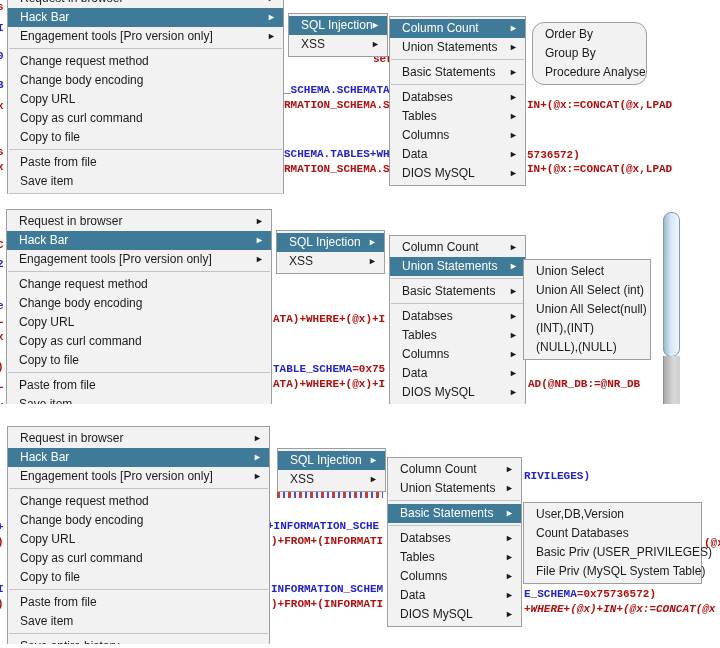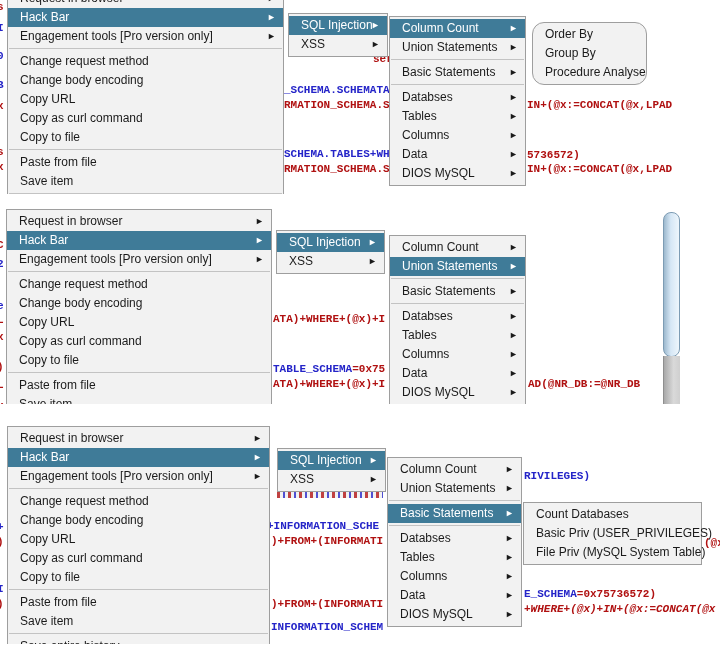--- a/index.html
+++ b/index.html
@@ -268,35 +268,58 @@
         </div>
         <div class="mi">
           <span class="lbl">Data</span>
           <span class="arr">►</span>
         </div>
         <div class="mi">
           <span class="lbl">DIOS MySQL</span>
           <span class="arr">►</span>
         </div>
       </div>
+    <div class="menu" style="left:523px;top:50px;width:128px;">
+
+    <div class="mi noarr">
+          <span class="lbl">Union Select</span>
+          
+        </div>
+        <div class="mi noarr">
+          <span class="lbl">Union All Select (int)</span>
+          
+        </div>
+        <div class="mi noarr">
+          <span class="lbl">Union All Select(null)</span>
+          
+        </div>
+        <div class="mi noarr">
+          <span class="lbl">(INT),(INT)</span>
+          
+        </div>
+        <div class="mi noarr">
+          <span class="lbl">(NULL),(NULL)</span>
+          
+        </div>
+      </div>
   </div>
 
   <div class="sec" style="top:425px;height:219px;">
     <div>
 
     <div class="code" style="left: -3px; top: 96px;"><span class="parts"><span class="c-blue">+</span></span></div>
         <div class="code" style="left: -3px; top: 111px;"><span class="parts"><span class="c-red">)</span></span></div>
         <div class="code" style="left: -3px; top: 158px;"><span class="parts"><span class="c-blue">I</span></span></div>
         <div class="code" style="left: -3px; top: 173px;"><span class="parts"><span class="c-red">)</span></span></div>
         <div class="code" style="left: 524px; top: 45px;"><span class="parts"><span class="c-blue">RIVILEGES)</span></span></div>
         <div class="code rule" style="left: 277px; top: 67px; width: 106px;"><span class="parts"></span></div>
         <div class="code" style="left: 267px; top: 95px;"><span class="parts"><span class="c-blue">+INFORMATION_SCHE</span></span></div>
         <div class="code" style="left: 271px; top: 110px;"><span class="parts"><span class="c-red">)+FROM+(INFORMATI</span></span></div>
         <div class="code" style="left: 704px; top: 112px;"><span class="parts"><span class="c-red">(@x</span></span></div>
-        <div class="code" style="left: 271px; top: 158px; margin-top: 38px;"><span class="parts"><span class="c-blue">INFORMATION_SCHEM</span></span></div>
+        <div class="code" style="left: 271px; top: 158px;"><span class="parts"><span class="c-blue">INFORMATION_SCHEM</span></span></div>
         <div class="code" style="left: 271px; top: 173px;"><span class="parts"><span class="c-red">)+FROM+(INFORMATI</span></span></div>
         <div class="code" style="left: 524px; top: 163px;"><span class="parts"><span class="c-blue">E_SCHEMA</span><span class="c-red">=0x75736572)</span></span></div>
         <div class="code" style="left: 524px; top: 178px; font-style: italic;"><span class="parts"><span class="c-red">+WHERE+(@x)+IN+(@x:=CONCAT(@x</span></span></div>
       </div>
     <div class="menu pad24" style="left:7px;top:1px;width:263px;">
 
     <div class="mi">
           <span class="lbl">Request in browser</span>
           <span class="arr">►</span>
         </div>
@@ -387,20 +410,24 @@
           <span class="lbl">Data</span>
           <span class="arr">►</span>
         </div>
         <div class="mi">
           <span class="lbl">DIOS MySQL</span>
           <span class="arr">►</span>
         </div>
       </div>
     <div class="menu" style="left:523px;top:77px;width:179px;">
 
+    <div class="mi noarr">
+          <span class="lbl">User,DB,Version</span>
+          
+        </div>
         <div class="mi noarr">
           <span class="lbl">Count Databases</span>
           
         </div>
         <div class="mi noarr">
           <span class="lbl">Basic Priv (USER_PRIVILEGES)</span>
           
         </div>
         <div class="mi noarr">
           <span class="lbl">File Priv (MySQL System Table)</span>

